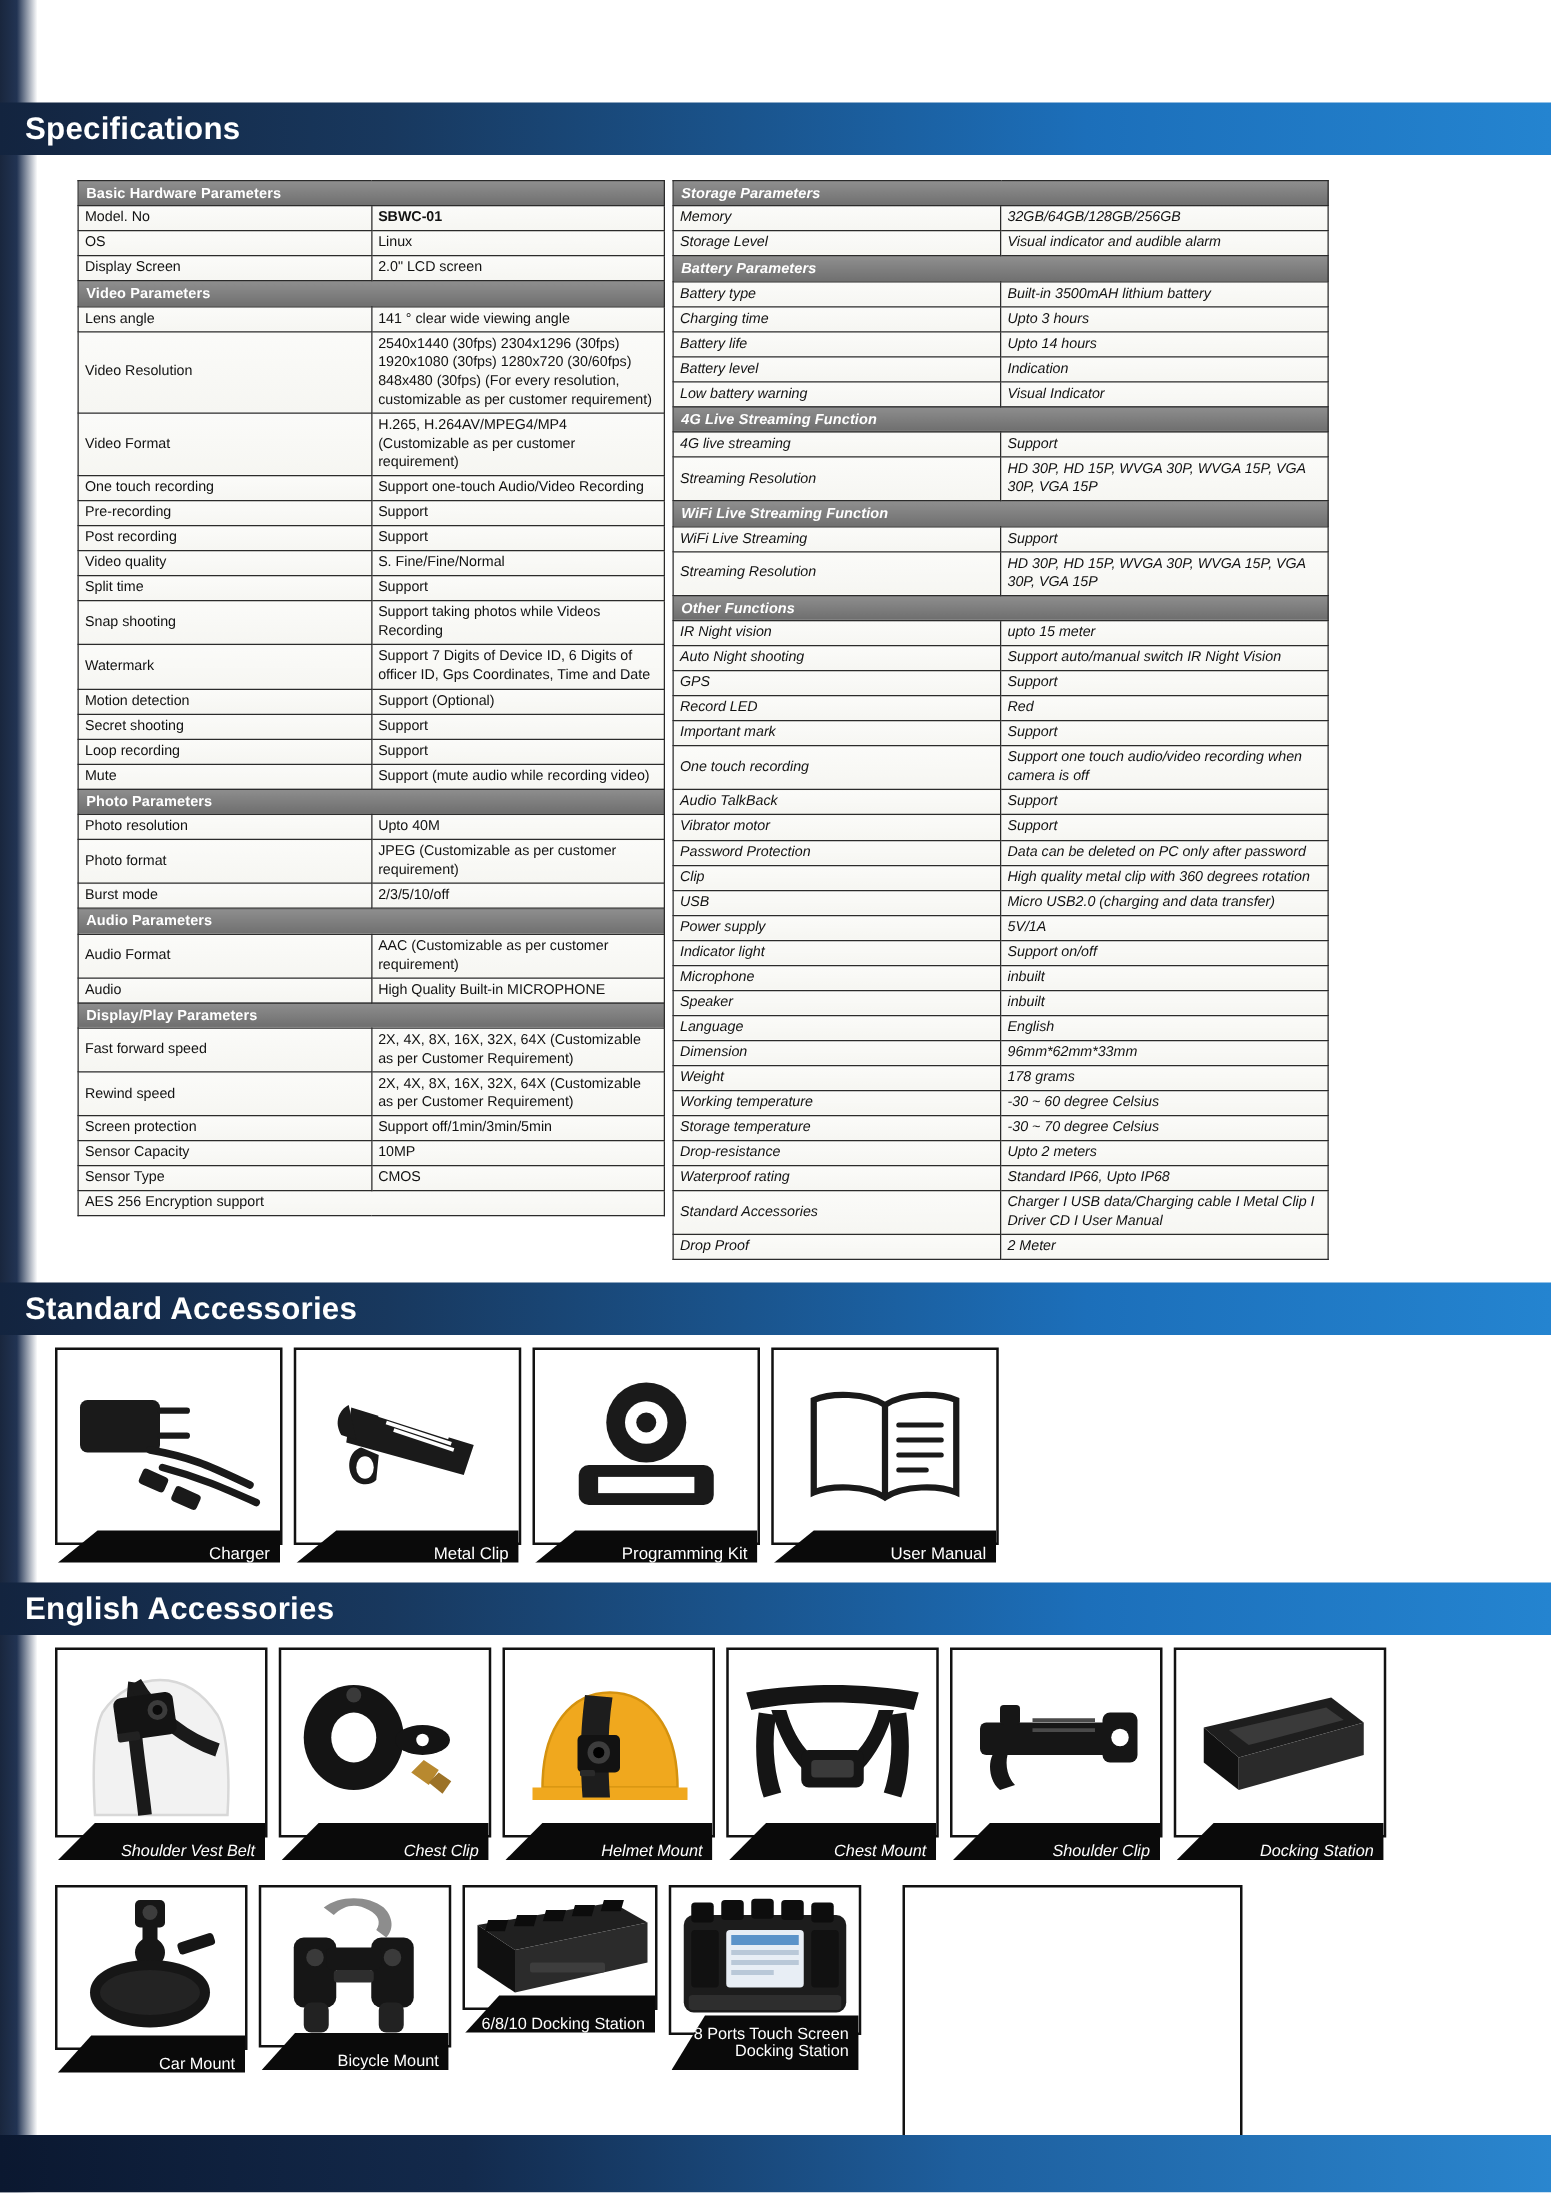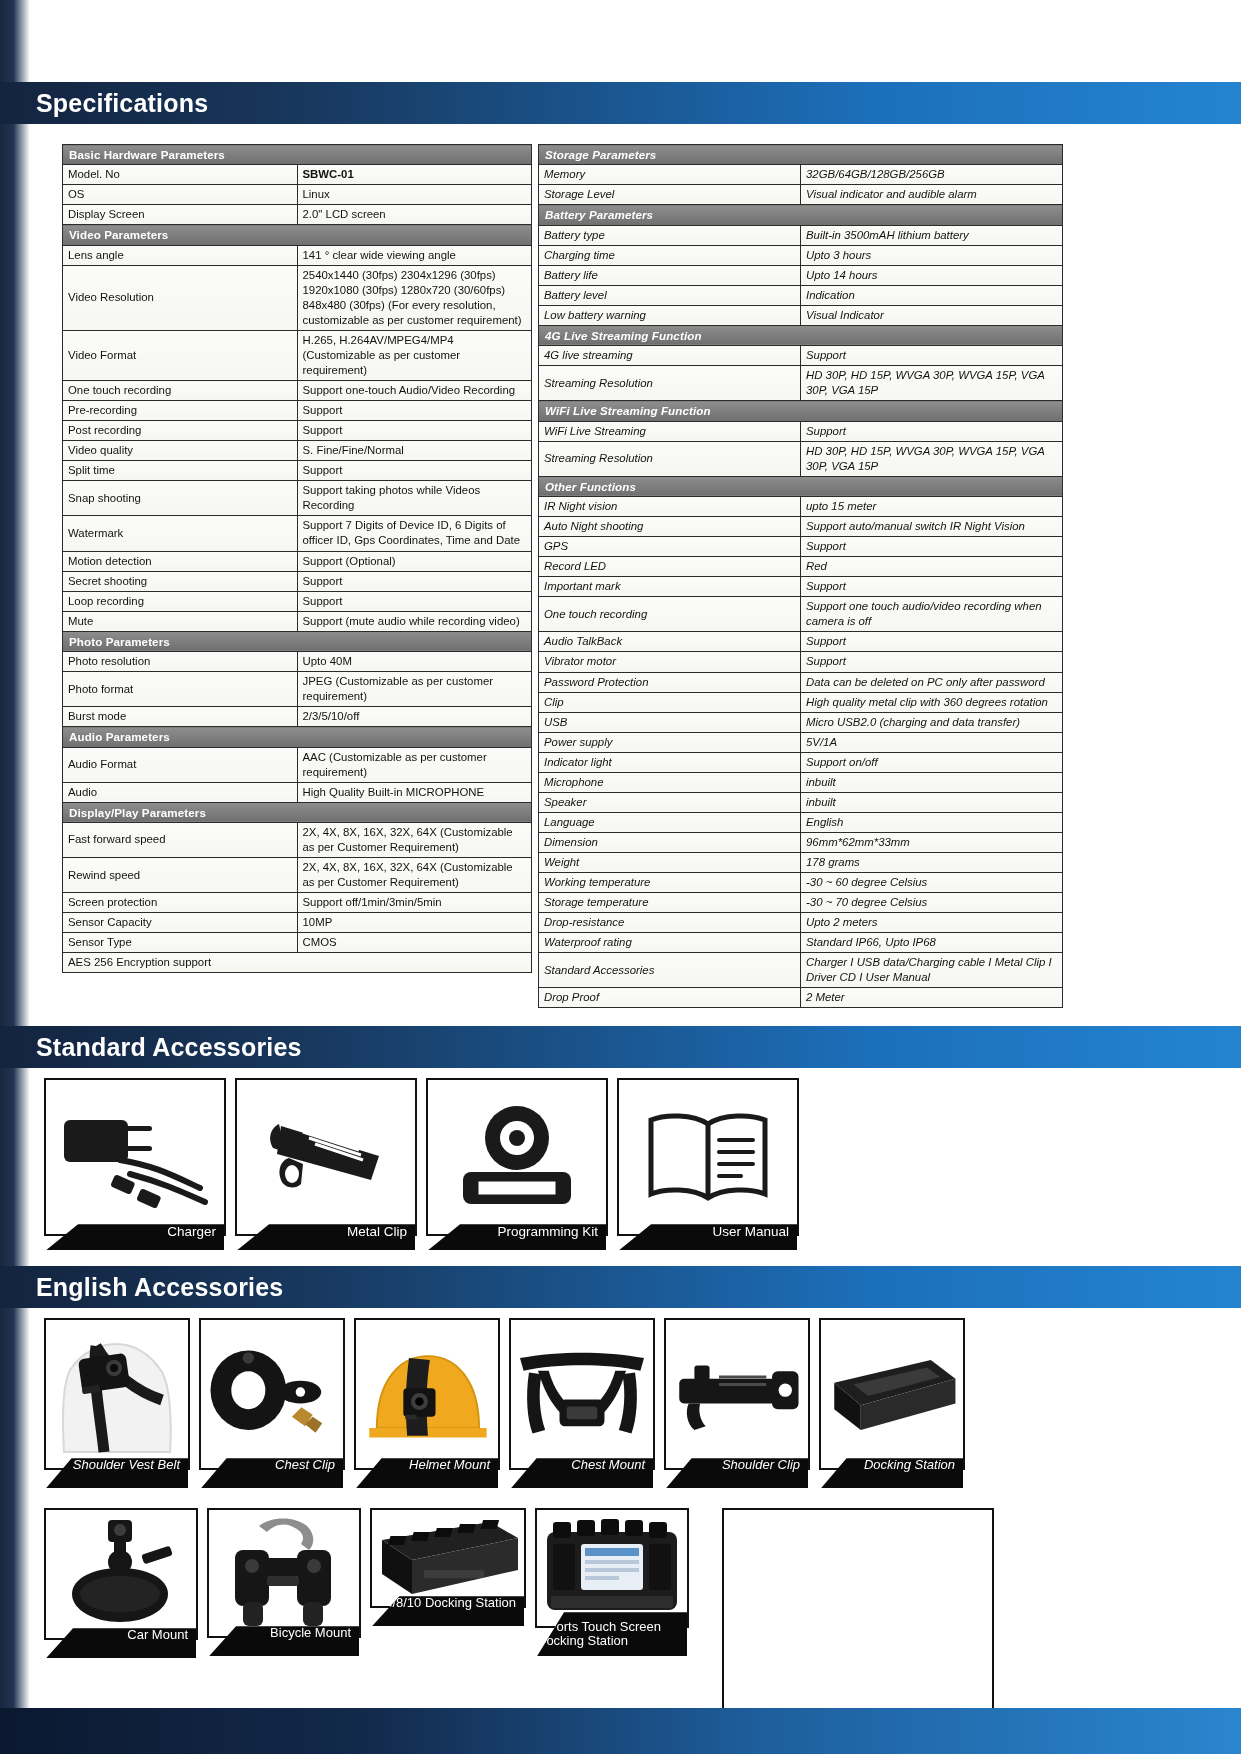--- a/index.html
+++ b/index.html
@@ -16,21 +16,21 @@
     background:linear-gradient(90deg,#0d1b33 0%, #16294a 45%, #ffffff 100%);
     opacity:.95;
   }
   .page {
     position:absolute; left:0; top:0; width:1241px; height:1754px;
   }
   
   .banner {
     position:relative; height:42px; display:flex; align-items:center;
     background:linear-gradient(90deg,#13243f 0%, #18385e 25%, #1c6fba 70%, #2484d0 100%);
-    padding-left:36px; color:#fff;
+    padding-left:20px; color:#fff;
     font-size:25px; font-weight:bold; letter-spacing:.2px;
   }
   .banner::after{
     content:""; position:absolute; right:-30px; top:0;
     border-top:42px solid transparent;
     border-left:30px solid #2484d0;
   }
   .banner-wrap{ position:relative; }
   
   .tables {
@@ -63,29 +63,29 @@
   td.bold { font-weight:bold; }
   
   .acc-grid { display:flex; flex-wrap:wrap; gap:9px; padding:10px 44px 0 44px; }
   .acc-card {
     position:relative;
     border:2px solid #111;
     background:#fff;
     overflow:visible;
   }
   .std .acc-card { width:182px; height:158px; }
-  .opt .acc-card { width:146px; height:152px;font-style:italic; }
+  .opt .acc-card { width:170px; height:152px;font-style:italic; }
   .acc-card .art {
     width:100%; height:100%;
     display:flex; align-items:center; justify-content:center;
   }
   .acc-label {
     position:absolute; left:0; bottom:-20px; width:100%;
     height:30px; background:#0a0a0a; color:#fff;
-    font-size:13px; display:flex; align-items:flex-start;
+    font-size:13px; display:flex; align-items:flex-end;
     justify-content:flex-end; padding-right:8px;
     clip-path: polygon(18% 0, 100% 0, 100% 100%, 0 100%);
     line-height:1.12; text-align:right;
   }
   .std .acc-label { bottom:-16px; height:26px; font-size:13.5px; }
   .acc-label.two { height:44px; bottom:-30px; flex-direction:column;
      justify-content:center; }
   .acc-spacer { height:26px; }
   .blank-card {
     width:272px; height:210px; border:2px solid #111; background:#fff;

